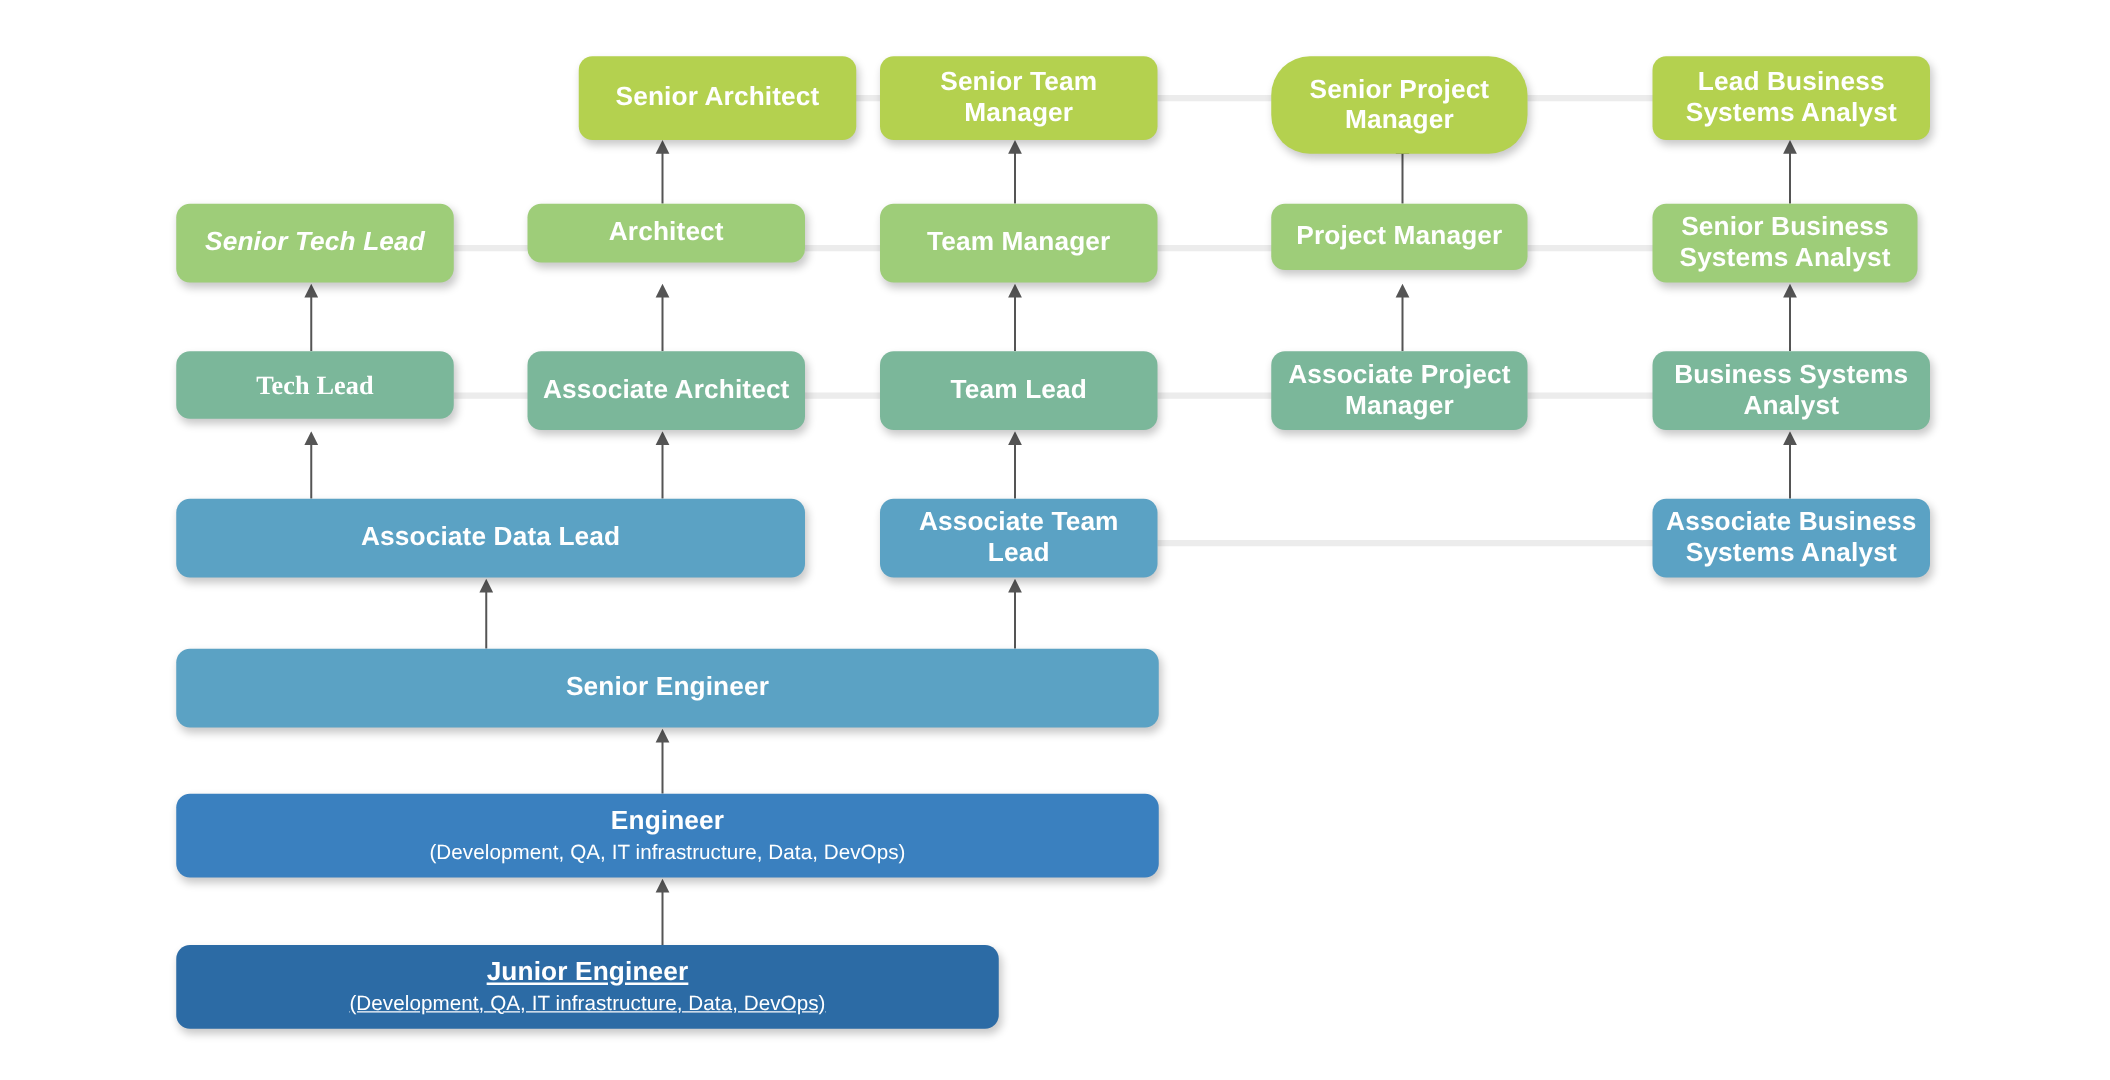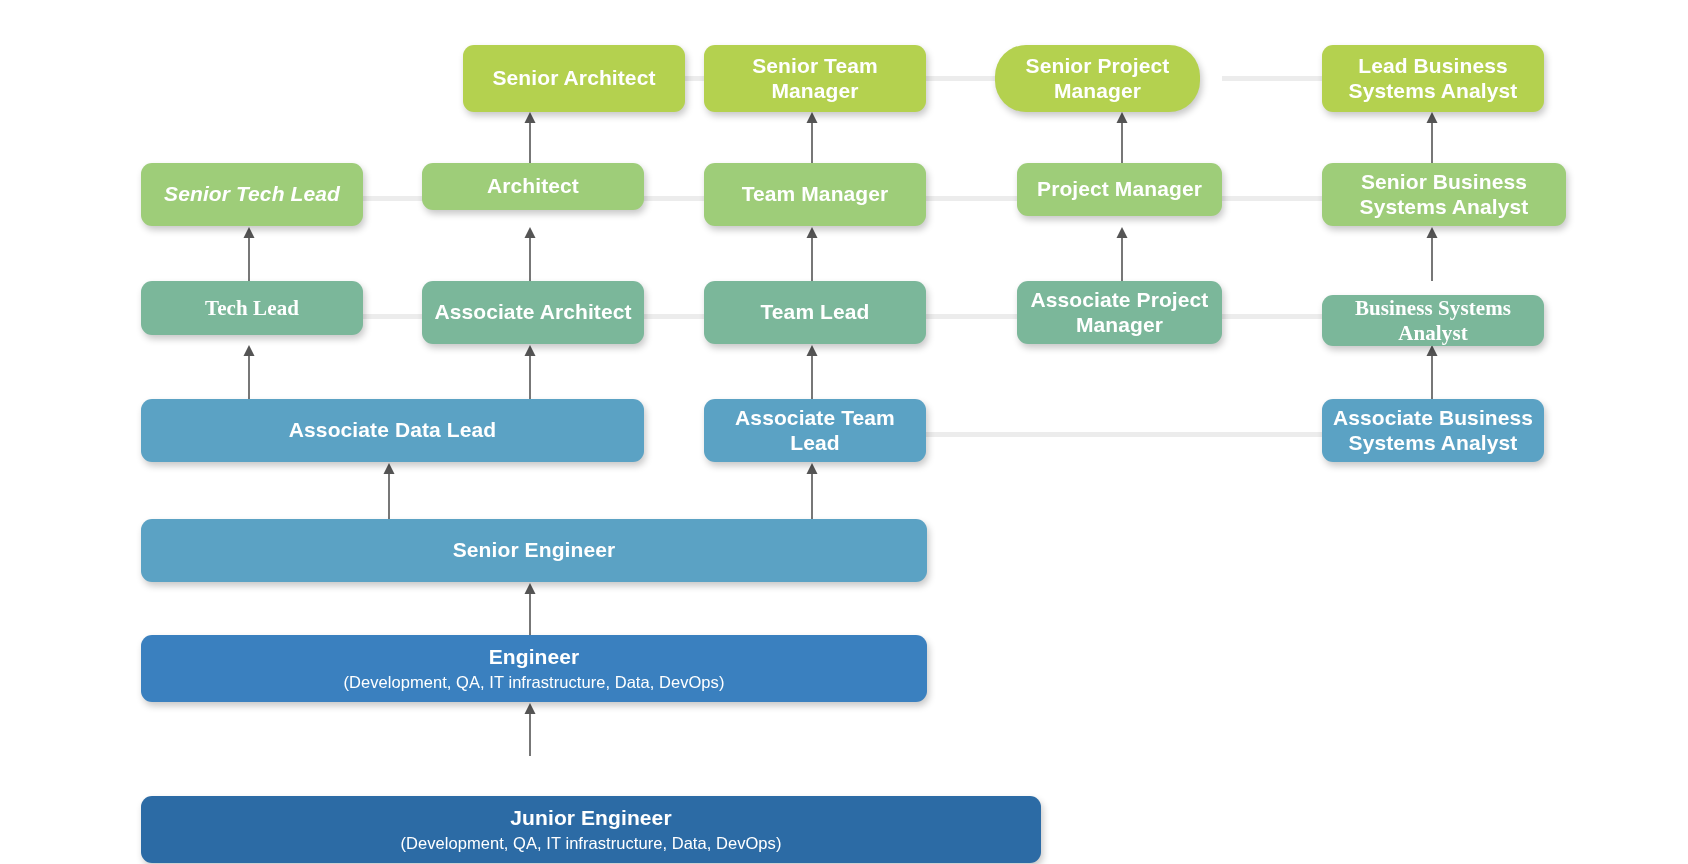--- a/index.html
+++ b/index.html
@@ -188,70 +188,70 @@
         </svg>
       </div>
     </div>
   <div id="nodes-layer">
       <div class="node lvl-lead" style="left: 422px; top: 45px; width: 222px; height: 67px; margin-left: 41px;">
         <div class="title">Senior Architect</div>
       </div>
       <div class="node lvl-lead" style="left: 704px; top: 45px; width: 222px; height: 67px;">
         <div class="title">Senior Team Manager</div>
       </div>
-      <div class="node lvl-lead" style="left: 995px; top: 45px; width: 205px; height: 67px; border-radius: 31px;">
+      <div class="node lvl-lead" style="left: 1017px; top: 45px; width: 205px; height: 78px; border-radius: 31px;">
         <div class="title">Senior Project Manager</div>
       </div>
       <div class="node lvl-lead" style="left: 1322px; top: 45px; width: 222px; height: 67px;">
         <div class="title">Lead Business Systems Analyst</div>
       </div>
       <div class="node lvl-senior" style="left: 141px; top: 163px; width: 222px; height: 63px; font-style: italic;">
         <div class="title">Senior Tech Lead</div>
       </div>
       <div class="node lvl-senior" style="left: 422px; top: 163px; width: 222px; height: 47px;">
         <div class="title">Architect</div>
       </div>
       <div class="node lvl-senior" style="left: 704px; top: 163px; width: 222px; height: 63px;">
         <div class="title">Team Manager</div>
       </div>
       <div class="node lvl-senior" style="left: 1017px; top: 163px; width: 205px; height: 53px;">
         <div class="title">Project Manager</div>
       </div>
-      <div class="node lvl-senior" style="left: 1322px; top: 163px; width: 244px; height: 63px;">
+      <div class="node lvl-senior" style="left: 1322px; top: 163px; width: 212px; height: 63px;">
         <div class="title">Senior Business Systems Analyst</div>
       </div>
       <div class="node lvl-mid" style="left: 141px; top: 281px; width: 222px; height: 54px; font-family: Liberation Serif, serif;">
         <div class="title">Tech Lead</div>
       </div>
       <div class="node lvl-mid" style="left: 422px; top: 281px; width: 222px; height: 63px;">
         <div class="title">Associate Architect</div>
       </div>
       <div class="node lvl-mid" style="left: 704px; top: 281px; width: 222px; height: 63px;">
         <div class="title">Team Lead</div>
       </div>
       <div class="node lvl-mid" style="left: 1017px; top: 281px; width: 205px; height: 63px;">
         <div class="title">Associate Project Manager</div>
       </div>
-      <div class="node lvl-mid" style="left: 1322px; top: 295px; width: 222px; height: 51px; font-family: Liberation Serif, serif;">
+      <div class="node lvl-mid" style="left: 1322px; top: 281px; width: 222px; height: 63px;">
         <div class="title">Business Systems Analyst</div>
       </div>
       <div class="node lvl-assoc" style="left: 141px; top: 399px; width: 503px; height: 63px;">
         <div class="title">Associate Data Lead</div>
       </div>
       <div class="node lvl-assoc" style="left: 704px; top: 399px; width: 222px; height: 63px;">
         <div class="title">Associate Team Lead</div>
       </div>
       <div class="node lvl-assoc" style="left: 1322px; top: 399px; width: 222px; height: 63px;">
         <div class="title">Associate Business Systems Analyst</div>
       </div>
       <div class="node lvl-assoc" style="left: 141px; top: 519px; width: 786px; height: 63px;">
         <div class="title">Senior Engineer</div>
       </div>
       <div class="node lvl-engineer" style="left: 141px; top: 635px; width: 786px; height: 67px;">
         <div class="title">Engineer</div>
         <div class="subtitle">(Development, QA, IT infrastructure, Data, DevOps)</div>
       </div>
-      <div class="node lvl-junior" style="left: 141px; top: 796px; width: 900px; height: 67px;">
+      <div class="node lvl-junior" style="left: 141px; top: 756px; width: 658px; height: 67px; text-decoration: underline;">
         <div class="title">Junior Engineer</div>
         <div class="subtitle">(Development, QA, IT infrastructure, Data, DevOps)</div>
       </div>
     </div>
 </div>
 
 </body></html>

